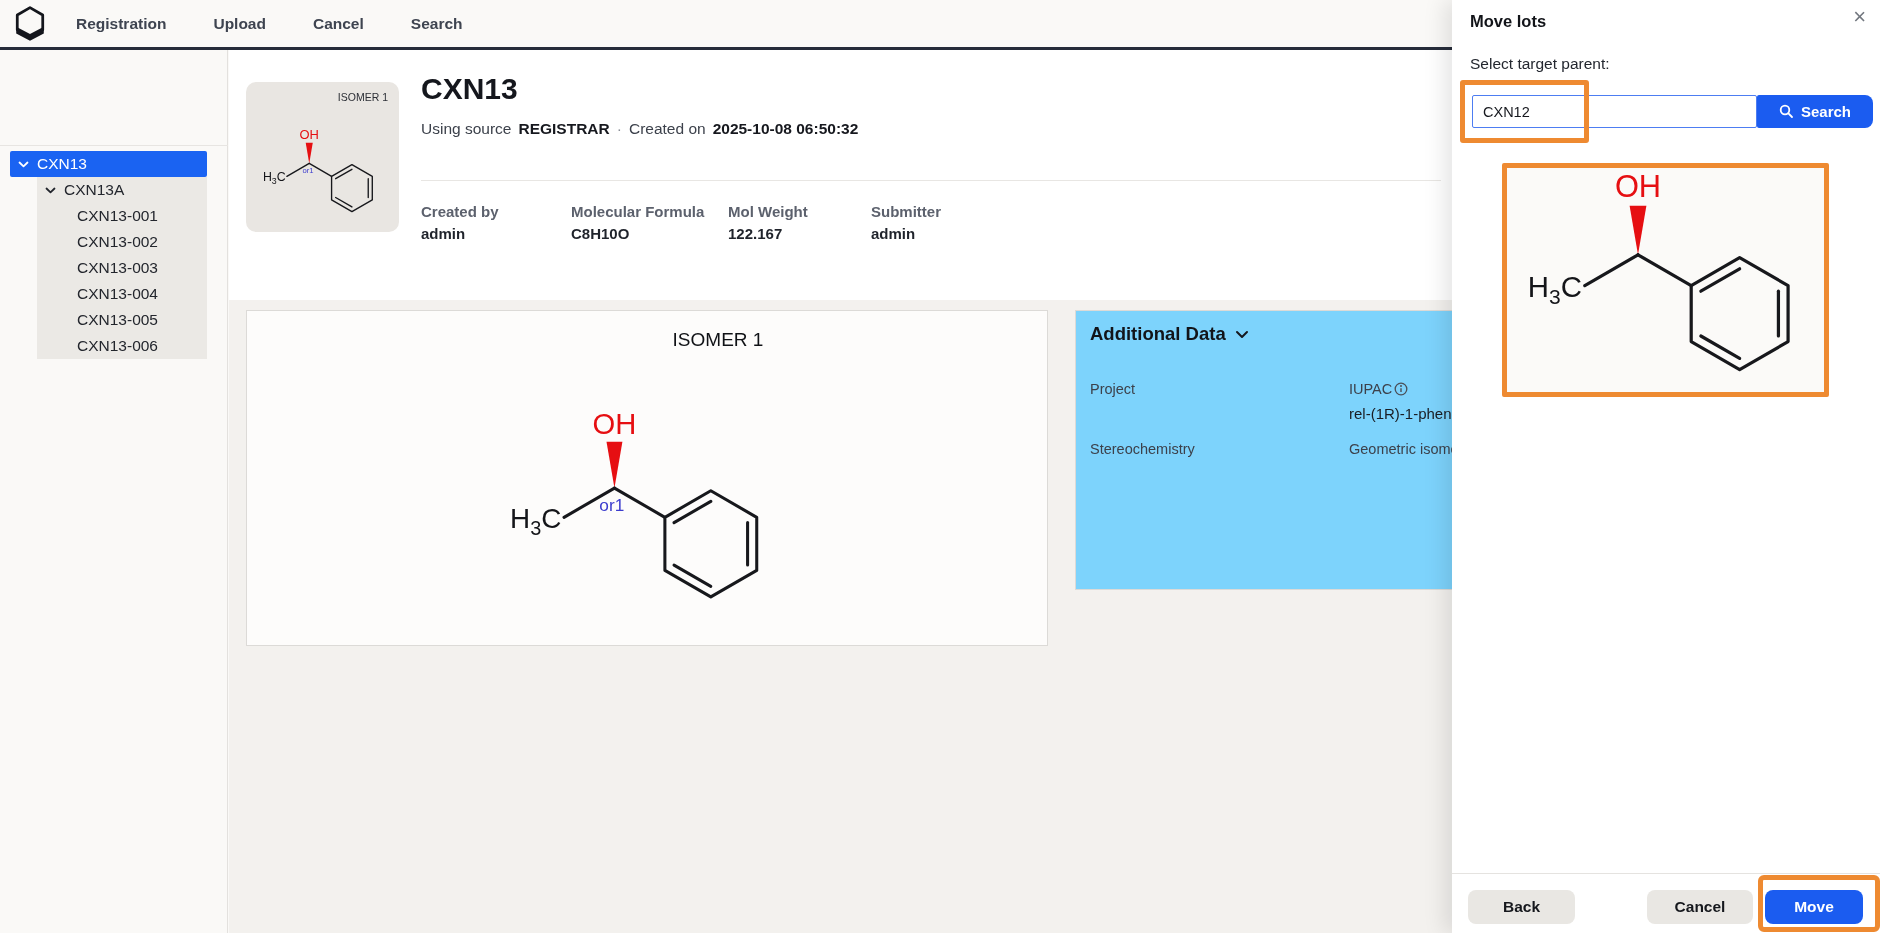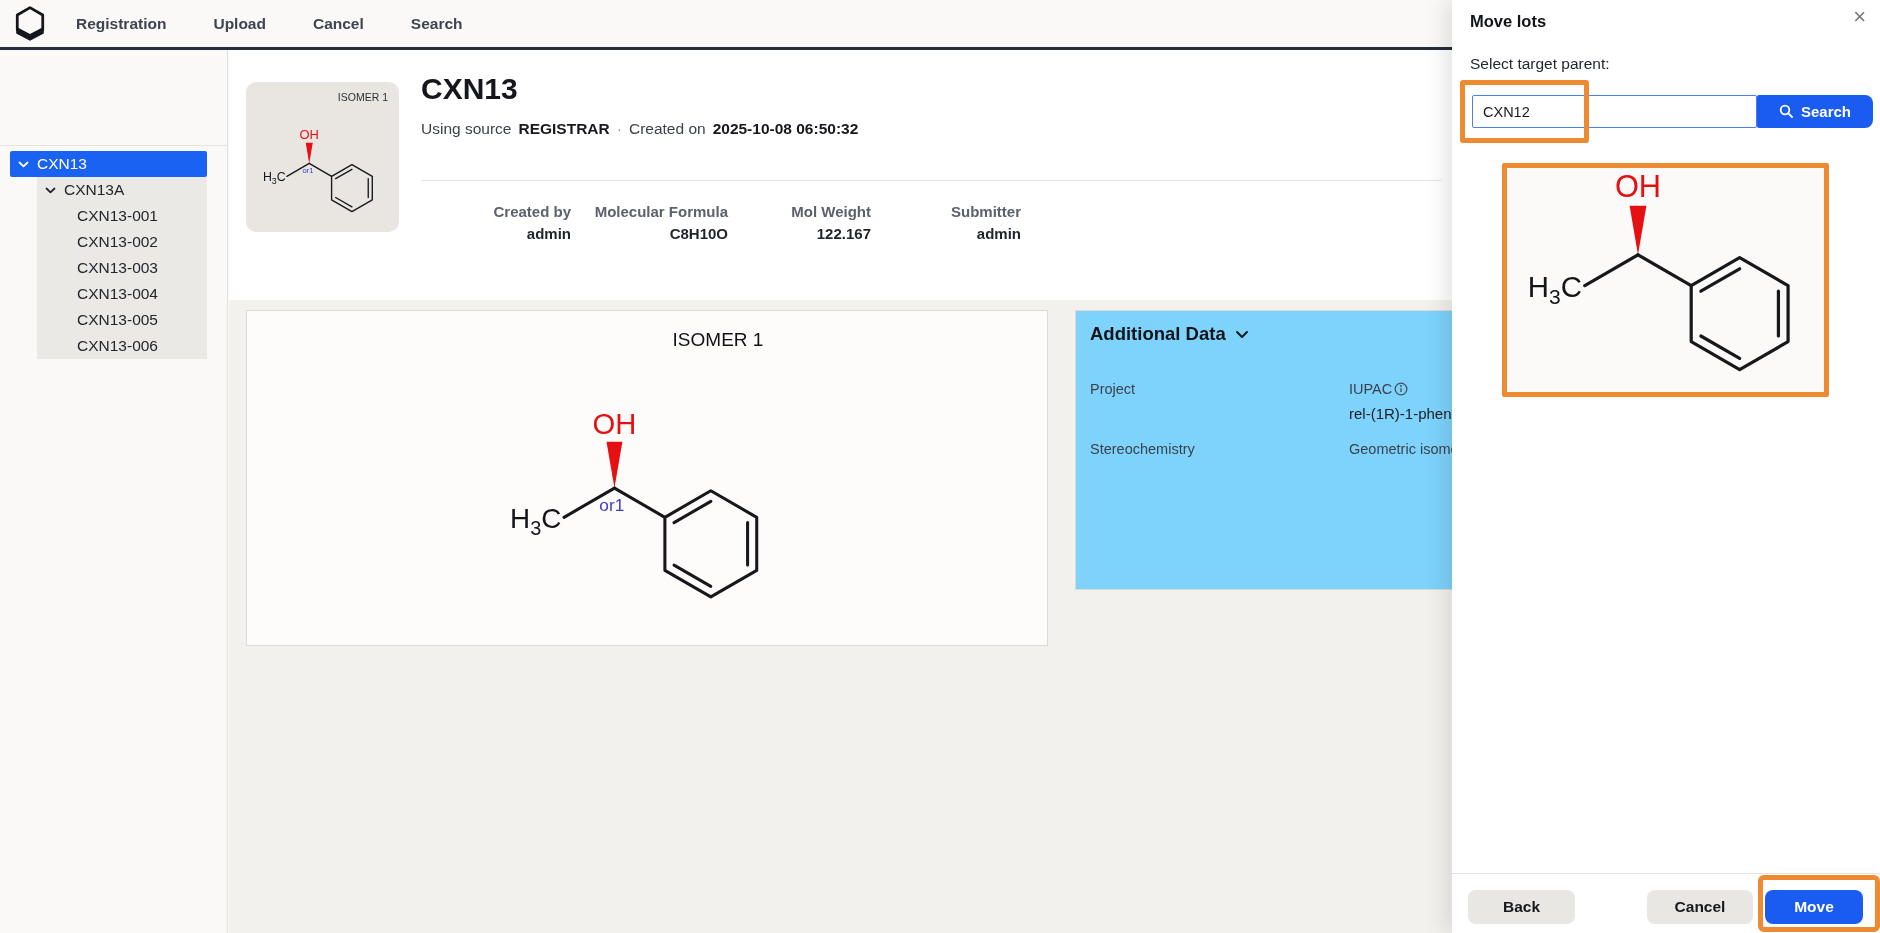--- a/index.html
+++ b/index.html
@@ -36,21 +36,21 @@
   .main-header { position:absolute; left:0; top:0; width:1223px; height:250px; background:#ffffff; }
   .thumb { position:absolute; left:17px; top:32px; width:153px; height:150px; background:#e9e6e2; border-radius:10px; }
   .thumb-label { position:absolute; right:11px; top:9px; font-size:10.5px; color:#2c2f36; }
   .thumb-mol { position:absolute; left:10px; top:42px; }
   .page-title { position:absolute; left:192px; top:22px; font-size:30px; font-weight:800; color:#15171d; }
   .subline { position:absolute; left:192px; top:70px; font-size:15.5px; color:#3c414b; display:flex; gap:7px; align-items:baseline; }
   .subline b { color:#16181e; }
   .dot-sep { color:#8b8f98; }
   .hdr-divider { position:absolute; left:192px; top:130px; width:1020px; border-top:1px solid #e8e6e3; }
   .details { position:absolute; left:192px; top:153px; display:flex; }
-  .det-col { display:flex; flex-direction:column; gap:5px;align-items:flex-end; }
+  .det-col { display:flex; flex-direction:column; gap:5px; }
   .det-label { font-size:15px; font-weight:700; color:#5c616d; }
   .det-value { font-size:15px; font-weight:700; color:#1f232b; }
 
   
   .structure-card { position:absolute; left:17px; top:260px; width:802px; height:336px; background:#fdfcfb;
                     border:1px solid #dcdad7; }
   .structure-title { position:absolute; left:0; right:0; top:18px; text-align:center; padding-left:142px;
                      font-size:19px; font-weight:500; color:#101216; }
   .structure-mol { position:absolute; left:50%; top:88px; transform:translateX(-50%); margin-left:-6px; }
 

